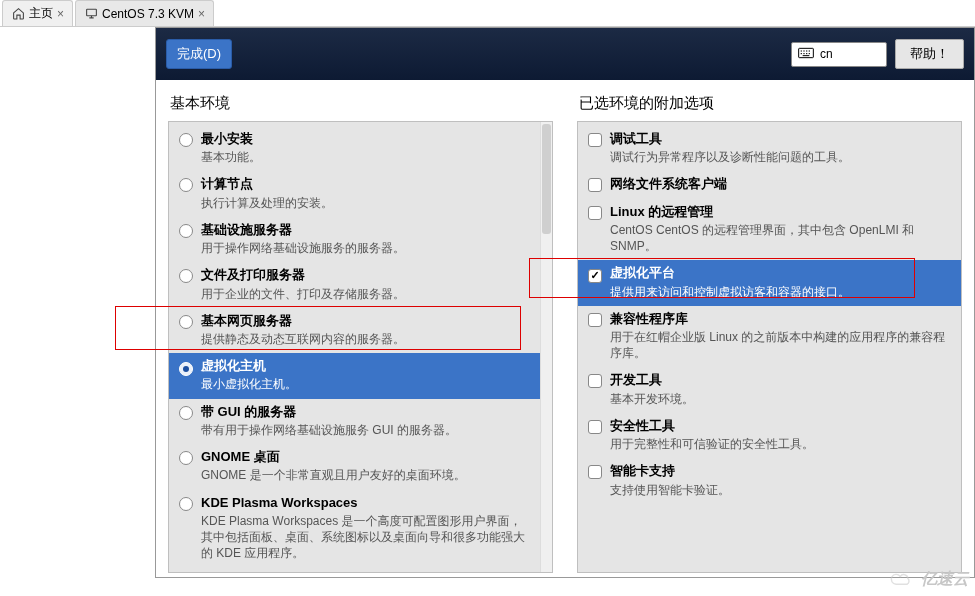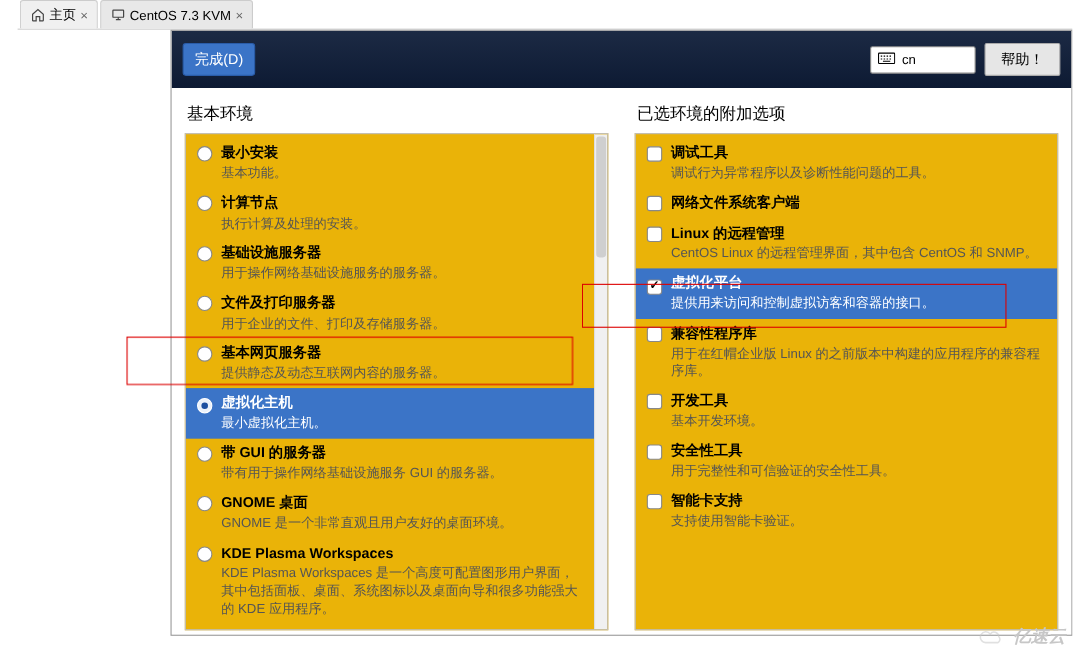--- a/index.html
+++ b/index.html
@@ -1,34 +1,34 @@
 <!DOCTYPE html>
 <html><head>
 <meta charset="utf-8">
 <style>
   * { box-sizing: border-box; margin: 0; padding: 0; }
   body { font-family: "Microsoft YaHei", "PingFang SC", sans-serif; font-size: 13px; background: #fff; width:975px; height:596px; overflow:hidden; position:relative;}
   
-  .tabbar { height:27px; background:#fff; border-bottom:1px solid #ccc; display:flex; align-items:stretch; padding-left:2px;margin-left:16px;}
+  .tabbar { height:27px; background:#fff; border-bottom:1px solid #ccc; display:flex; align-items:stretch; padding-left:2px;}
   .tab { display:flex; align-items:center; gap:4px; padding:0 8px; border:1px solid #ccc; border-bottom:none; background:#f0f0f0; margin-right:2px; border-radius:3px 3px 0 0; font-size:12px;}
   .tab.active { background:#e8e8e8;}
   .tab .icon { width:14px; height:14px; display:inline-flex; align-items:center; justify-content:center; }
   .tab .close { color:#666; font-size:12px; cursor:pointer; }
   
   .installer { position:absolute; left:155px; top:27px; right:0; bottom:18px; background:#fff; border:1px solid #999; overflow:hidden;}
   .topbar { height:52px; background: linear-gradient(#1c2a44,#0d1a33); display:flex; align-items:center; padding:0 10px; }
   .btn-done { background:#3b74c7; color:#fff; border:1px solid #2a5ca8; border-radius:3px; padding:5px 10px; font-size:13px; cursor:pointer;}
   .spacer { flex:1; }
   .lang-box { background:#fff; border:1px solid #888; border-radius:2px; padding:4px 10px 4px 6px; display:flex; align-items:center; gap:6px; margin-right:8px; font-size:12px; min-width:96px;text-align:right;}
   .btn-help { background:#e6e6e6; border:1px solid #aaa; border-radius:2px; padding:5px 14px; font-size:13px; cursor:pointer;}
   
   .columns { display:flex; padding:10px 12px 4px 12px; gap:24px; height:calc(100% - 52px);}
   .col { flex:1; display:flex; flex-direction:column; min-width:0;}
   .col-title { font-size:15px; margin:4px 0 8px 2px; color:#000;}
-  .listbox { flex:1; border:1px solid #bfbfbf; background:#eab308; overflow:hidden; position:relative;}
+  .listbox { flex:1; border:1px solid #bfbfbf; background:#e5e5e5; overflow:hidden; position:relative;}
   .list-inner { overflow-y:auto; height:100%; padding:4px 0;}
   .scrollbar-gutter { position:absolute; right:0; top:0; bottom:0; width:12px; background:#f0f0f0; border-left:1px solid #ddd;}
   .scrollbar-thumb { position:absolute; left:1px; right:1px; top:2px; height:110px; background:#cfcfcf; border-radius:3px;}
   
   .opt { display:flex; align-items:flex-start; gap:8px; padding:5px 14px 6px 10px; cursor:pointer;}
   .opt .ctrl { flex:0 0 auto; margin-top:2px; width:14px; height:14px;}
   .opt .txt { flex:1; min-width:0;}
   .opt .title { font-weight:bold; font-size:13px; color:#000; line-height:1.25;}
   .opt .desc { font-size:12px; color:#555; margin-top:2px; line-height:1.35;}
   .opt.selected { background:#3b74c7; }
@@ -180,21 +180,21 @@
             <div class="opt">
               <span class="ctrl"><span class="check"></span></span>
               <span class="txt">
                 <div class="title">网络文件系统客户端</div>
               </span>
             </div>
             <div class="opt">
               <span class="ctrl"><span class="check"></span></span>
               <span class="txt">
                 <div class="title">Linux 的远程管理</div>
-                <div class="desc">CentOS Linux 的远程管理界面，其中包含 CentOS 和 SNMP。</div>
+                <div class="desc">CentOS CentOS 的远程管理界面，其中包含 OpenLMI 和 SNMP。</div>
               </span>
             </div>
             <div class="opt selected">
               <span class="ctrl"><span class="check checked"></span></span>
               <span class="txt">
                 <div class="title">虚拟化平台</div>
                 <div class="desc">提供用来访问和控制虚拟访客和容器的接口。</div>
               </span>
             </div>
             <div class="opt">

